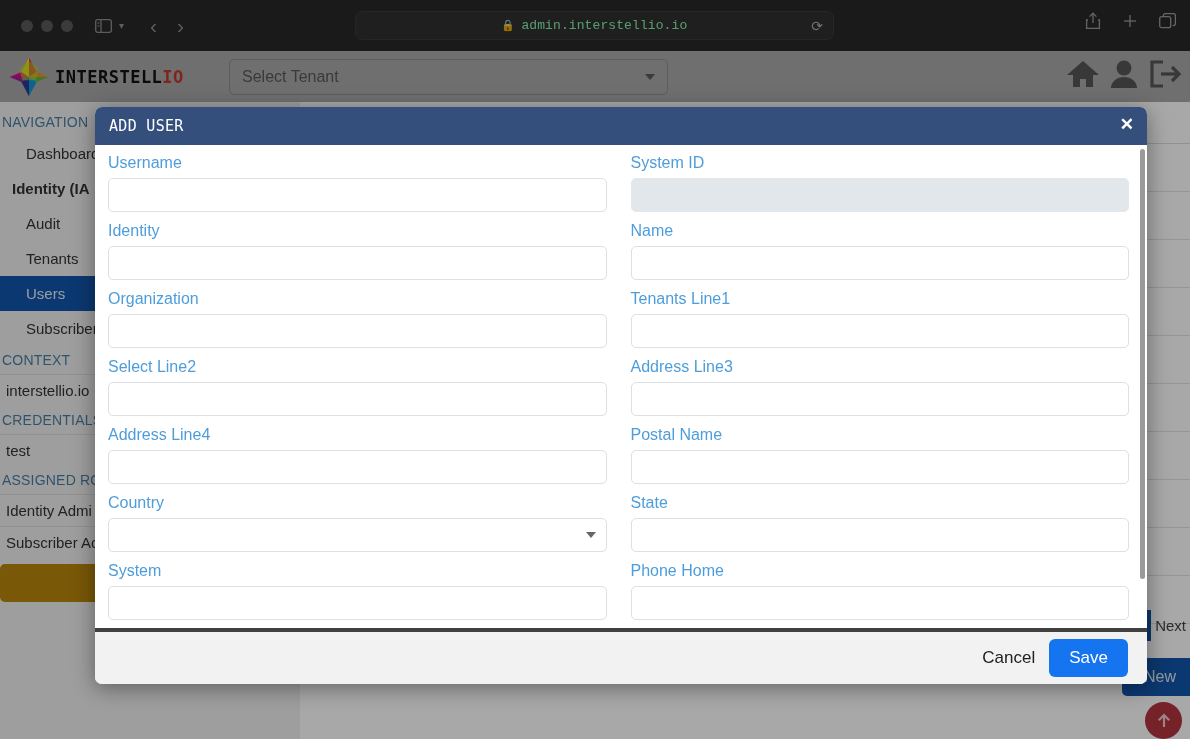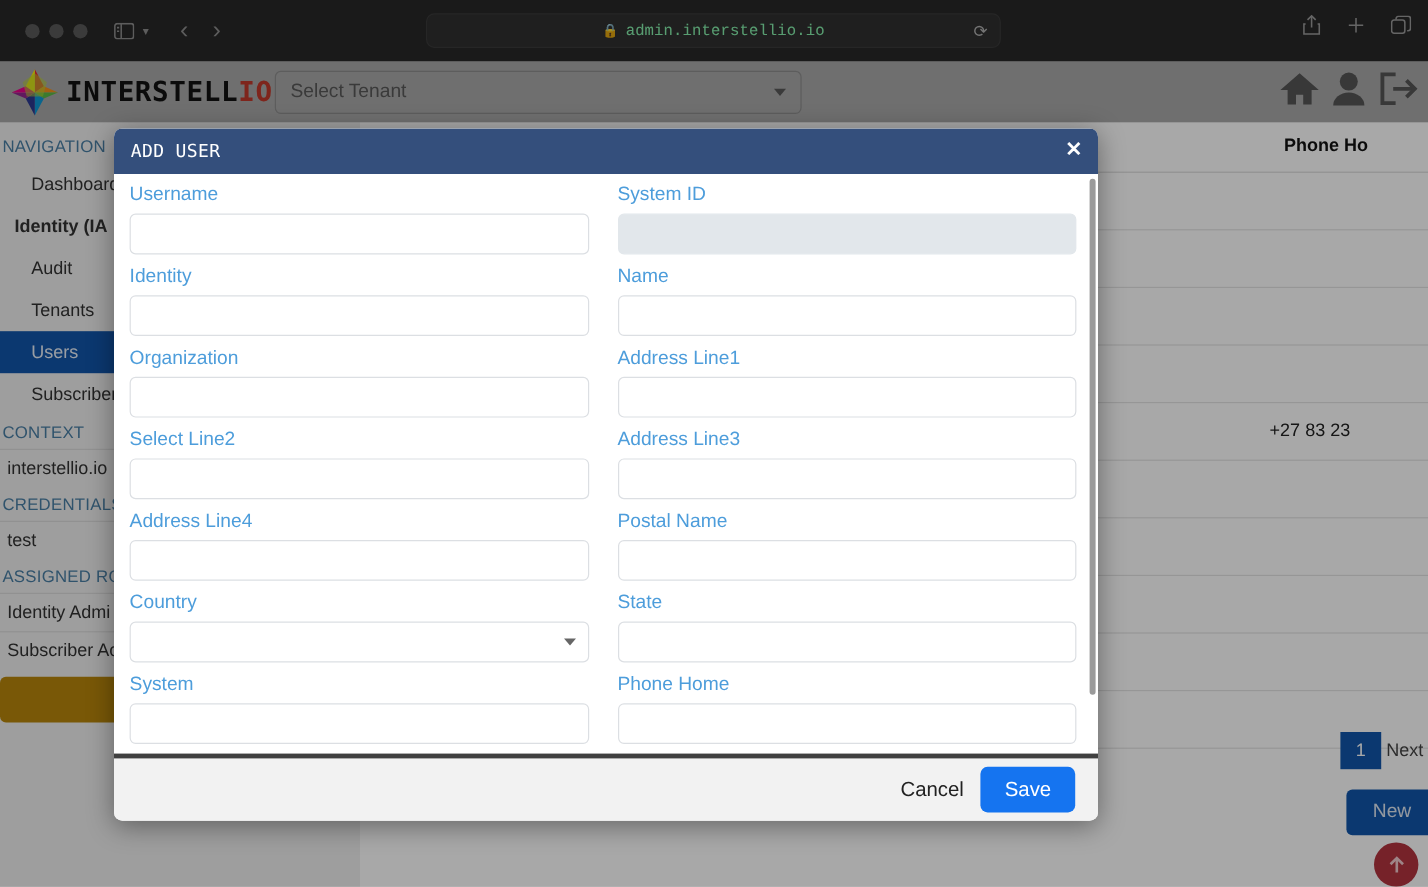--- a/index.html
+++ b/index.html
@@ -48,21 +48,21 @@
 
   
   .app-header {
     position: absolute; top: 51px; left: 0; width: 1190px; height: 51px;
     background: #a9a9a9; display: flex; align-items: center;
   }
   .logo-wrap { display: flex; align-items: center; margin-left: 8px; }
   .logo-star { width: 42px; height: 42px; }
   .logo-text {
     font-family: "DejaVu Sans Mono", monospace;
-    font-size: 23px; font-weight: 700; letter-spacing: .5px;
+    font-size: 17px; font-weight: 700; letter-spacing: .5px;
     margin-left: 5px; color: #111;
   }
   .logo-text .io { color: #c0392b; }
   .tenant-select {
     position: absolute; left: 229px; top: 8px; width: 439px; height: 36px;
     background: #a9a9a9; border: 1px solid #8d8d8d; border-radius: 5px;
     display: flex; align-items: center; padding: 0 12px;
     color: #585858; font-size: 16px;
   }
   .tenant-select .caret {
@@ -136,21 +136,21 @@
   }
 
   
   .overlay {
     position: absolute; top: 0; left: 0; width: 1190px; height: 739px;
     background: rgba(0,0,0,0.34);
   }
 
   
   .modal {
-    position: absolute; left: 95px; top: 107px; width: 820px; height: 577px;
+    position: absolute; left: 95px; top: 107px; width: 1052px; height: 577px;
     background: #fff; border-radius: 7px; overflow: hidden;
     box-shadow: 0 4px 22px rgba(0,0,0,0.4);
     display: flex; flex-direction: column;
   }
   .modal-header {
     height: 38px; background: #344f7c; color: #fff;
     display: flex; align-items: center; flex: 0 0 auto;
     padding: 0 14px; position: relative;
   }
   .modal-title {
@@ -370,21 +370,21 @@
         <div class="field">
           <label>Name</label>
           <div class="inp"></div>
         </div>
 
         <div class="field">
           <label>Organization</label>
           <div class="inp"></div>
         </div>
         <div class="field">
-          <label>Address Line1</label>
+          <label>Tenants Line1</label>
           <div class="inp"></div>
         </div>
 
         <div class="field">
           <label>Select Line2</label>
           <div class="inp"></div>
         </div>
         <div class="field">
           <label>Address Line3</label>
           <div class="inp"></div>

